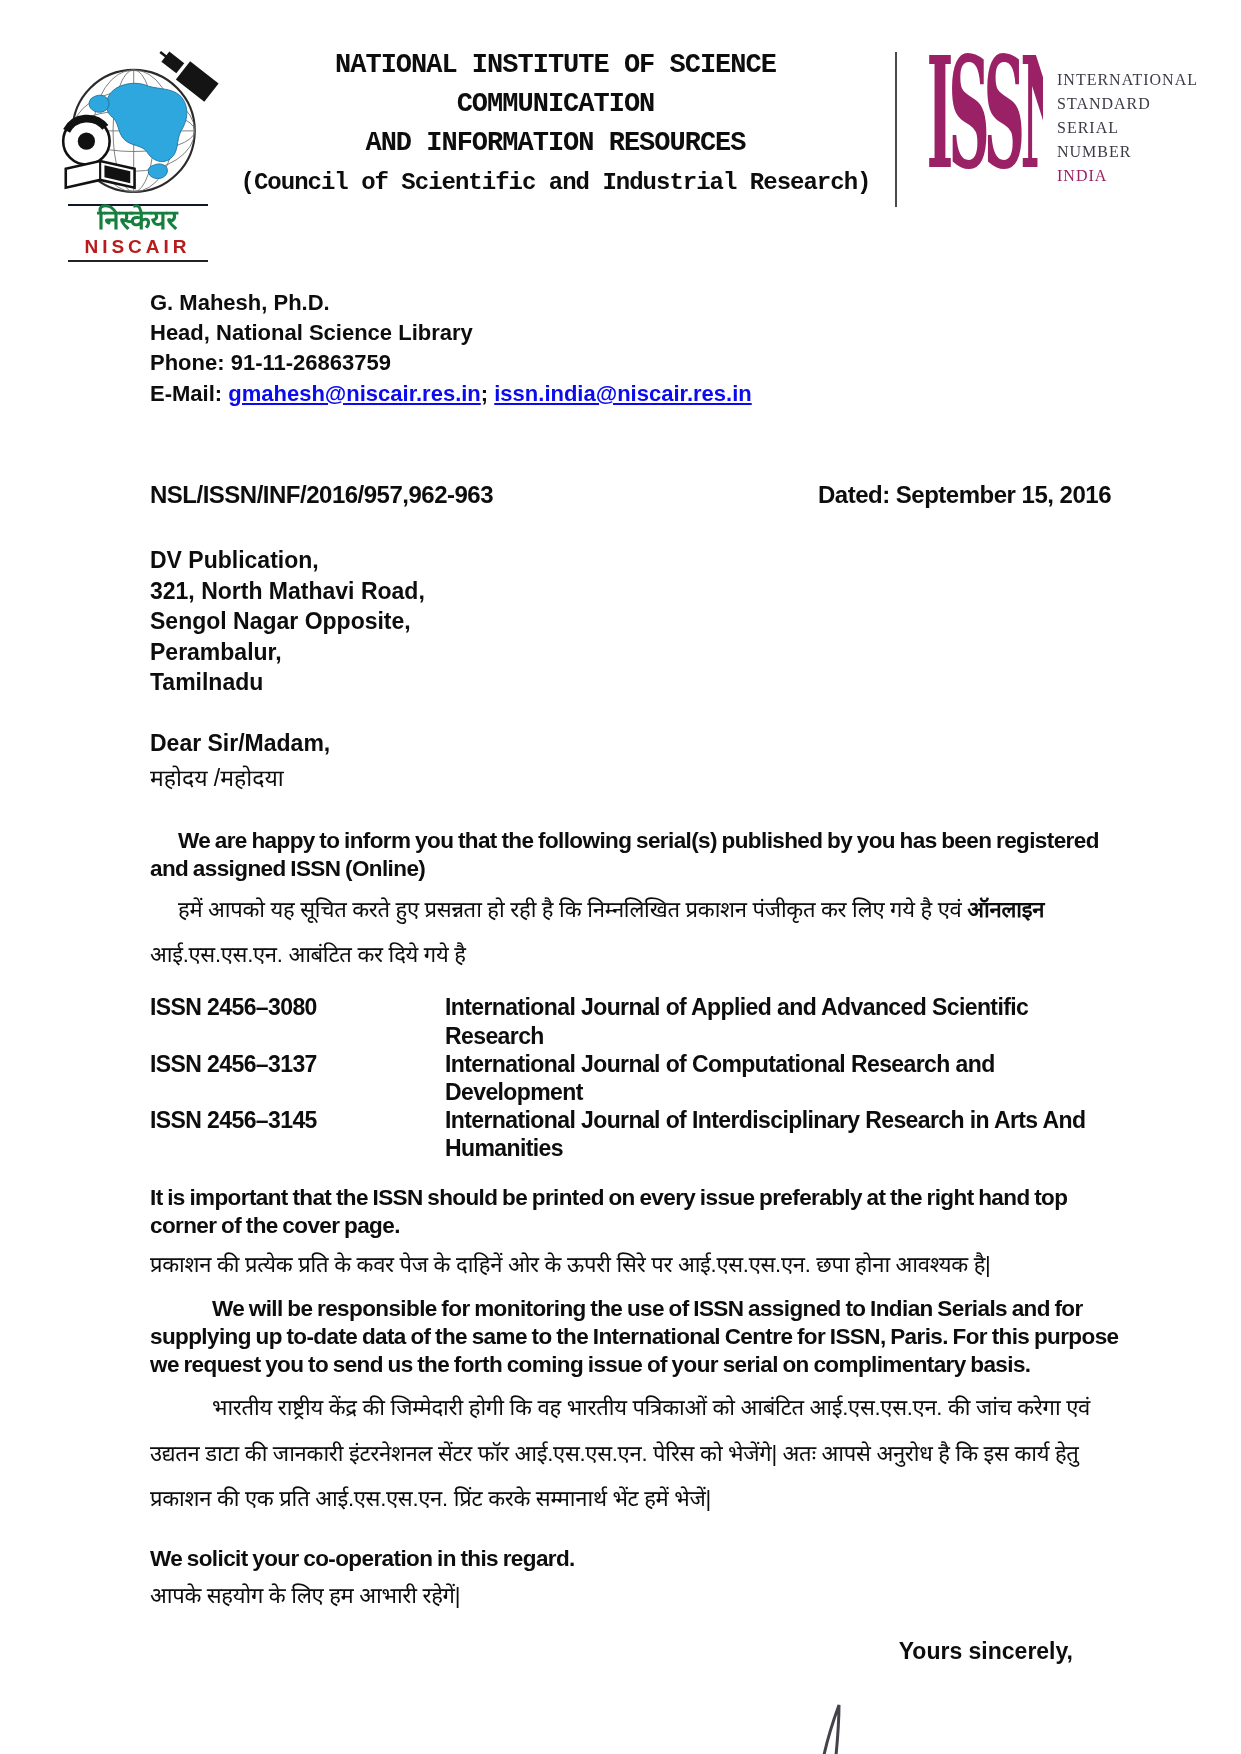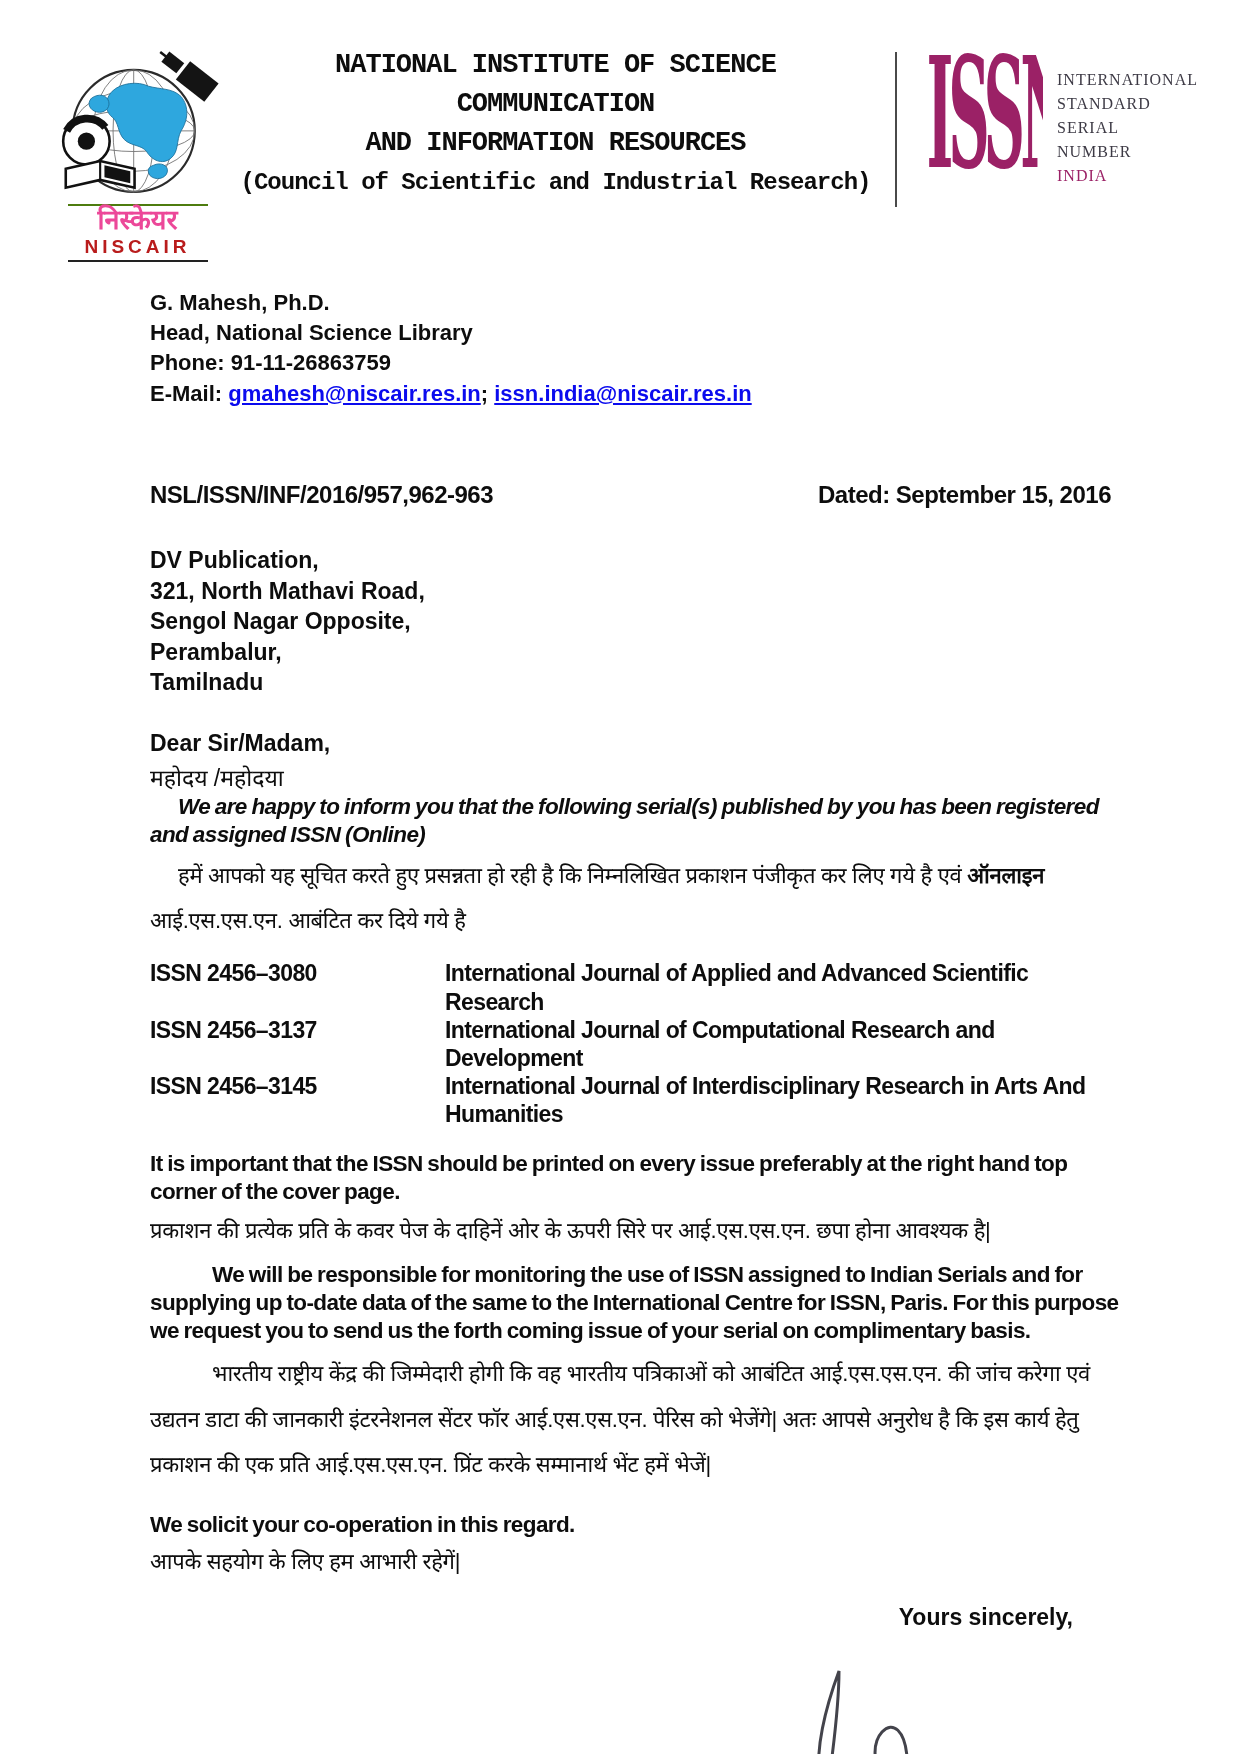--- a/index.html
+++ b/index.html
@@ -13,22 +13,22 @@
     font-family: "Liberation Sans", "DejaVu Sans", sans-serif;
     color: #0d0d0d;
     padding: 38px 0 0 45px;
     overflow: hidden;
   }
   
   .letterhead { display: flex; align-items: flex-start; width: 1160px; }
   .niscair-logo { width: 185px; flex: 0 0 185px; text-align: center; }
   .niscair-logo svg { display: block; margin: 0 auto; }
   .niscair-hindi {
-    font-size: 27px; font-weight: bold; color: #ec4899;
-    border-top: 2px solid #4d7c0f; width: 140px; margin: -6px auto 0 auto;
+    font-size: 27px; font-weight: bold; color: #15803d;
+    border-top: 2px solid #0f172a; width: 140px; margin: -6px auto 0 auto;
     line-height: 1.1;
   }
   .niscair-latin {
     font-size: 19px; font-weight: bold; letter-spacing: 4px; color: #b91c1c;
     border-bottom: 2px solid #222; width: 140px; margin: 0 auto; padding-bottom: 2px;
   }
   .head-titles { flex: 1 1 auto; text-align: center; padding-top: 8px; font-family: Liberation Mono, monospace; }
   .ht1 { font-size: 27px; font-weight: bold; letter-spacing: -1px; line-height: 1.45; }
   .ht-sub { font-size: 24px; font-weight: bold; letter-spacing: -1px; margin-top: 6px; }
   .ht-addr { font-size: 20px; font-weight: bold; letter-spacing: -0.5px; margin-top: 8px; }
@@ -146,21 +146,21 @@
       <div>DV Publication,</div>
       <div>321, North Mathavi Road,</div>
       <div>Sengol Nagar Opposite,</div>
       <div>Perambalur,</div>
       <div>Tamilnadu</div>
     </div>
 
     <div class="salutation-en">Dear Sir/Madam,</div>
     <div class="salutation-hi">महोदय /महोदया</div>
 
-    <p class="p-en indent-sm" style="font-style:italic;">We are happy to inform you that the following serial(s) published by you has been registered and assigned ISSN (Online)</p>
+    <p class="p-en indent-sm" style="margin-top:34px;">We are happy to inform you that the following serial(s) published by you has been registered and assigned ISSN (Online)</p>
     <p class="p-hi indent-sm" style="margin-top:4px;"><span>हमें आपको यह सूचित करते हुए प्रसन्नता हो रही है कि निम्नलिखित प्रकाशन पंजीकृत कर लिए गये है एवं </span><b>ऑनलाइन</b><span> आई.एस.एस.एन. आबंटित कर दिये गये है</span></p>
 
     <div class="issn-table">
       <div class="issn-row">
         <div class="issn-no">ISSN 2456–3080</div>
         <div class="issn-title">International Journal of Applied and Advanced Scientific Research</div>
       </div>
       <div class="issn-row">
         <div class="issn-no">ISSN 2456–3137</div>
         <div class="issn-title">International Journal of Computational Research and Development</div>

